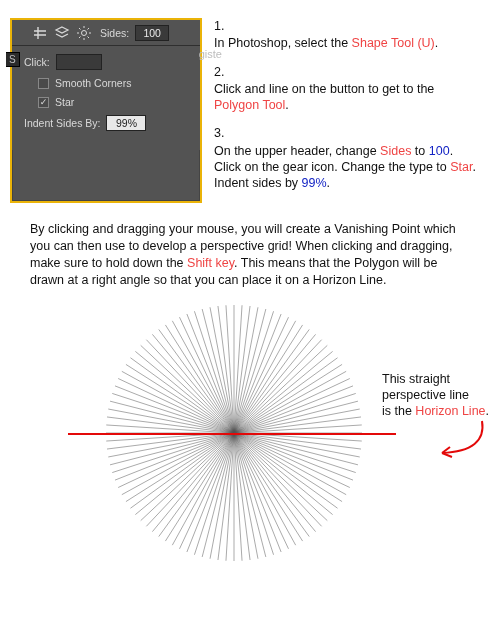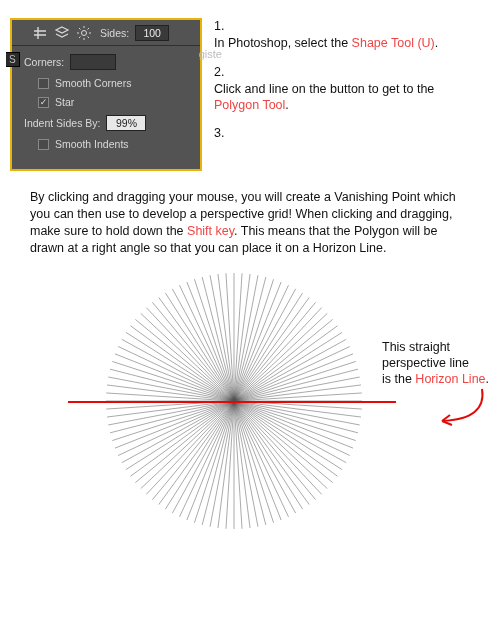--- a/index.html
+++ b/index.html
@@ -163,57 +163,56 @@
             <path d="M8 1v2M8 13v2M1 8h2M13 8h2M3 3l1.5 1.5M11.5 11.5L13 13M13 3l-1.5 1.5M4.5 11.5L3 13" stroke="#d9d9d9"></path>
           </svg>
       </span>
       <span class="sides-label">Sides:</span>
       <span class="sides-input">100</span>
     </div>
     <div class="ps-body">
       <span class="ps-edge-text">S</span>
       <span class="ps-edge-right">giste</span>
       <div class="ps-row">
-        <span>Corners:</span>
+        <span>Click:</span>
         <span class="radius-field"></span>
       </div>
       <div class="ps-row indent">
         <span class="chk"></span>
         <span>Smooth Corners</span>
       </div>
       <div class="ps-row indent">
         <span class="chk">✓</span>
         <span>Star</span>
       </div>
       <div class="ps-row">
         <span>Indent Sides By:</span>
         <span class="indent-field">99%</span>
-      </div>
-      <div class="ps-row indent">
-        <span class="chk"></span>
-        <span>Smooth Indents</span>
       </div>
     </div>
   </div>
 
   <div class="steps">
     <div class="step">
       <div class="step-num">1.</div>
       <div>
         <span>In Photoshop, select the </span><span class="r">Shape Tool (U)</span><span>.</span>
       </div>
     </div>
     <div class="step">
       <div class="step-num">2.</div>
       <div>
         <span>Click and line on the button to get to the </span><span class="r">Polygon Tool</span><span>.</span>
       </div>
     </div>
     <div class="step">
       <div class="step-num">3.</div>
+      <div>
+        <span>On the upper header, change </span><span class="r">Sides</span><span> to </span><span class="b">100</span><span>. Click on the gear icon. Change the type to </span><span class="r">Star</span><span>. Indent sides by </span><span class="b">99%</span><span>.</span>
+      </div>
     </div>
   </div>
 </div>
 
 <div class="para">
   <span>By clicking and dragging your mouse, you will create a Vanishing Point which you can then use to develop a perspective grid! When clicking and dragging, make sure to hold down the </span><span class="r">Shift key</span><span>. This means that the Polygon will be drawn at a right angle so that you can place it on a Horizon Line.</span>
 </div>
 
 <div class="figure">
   <div class="burst">

